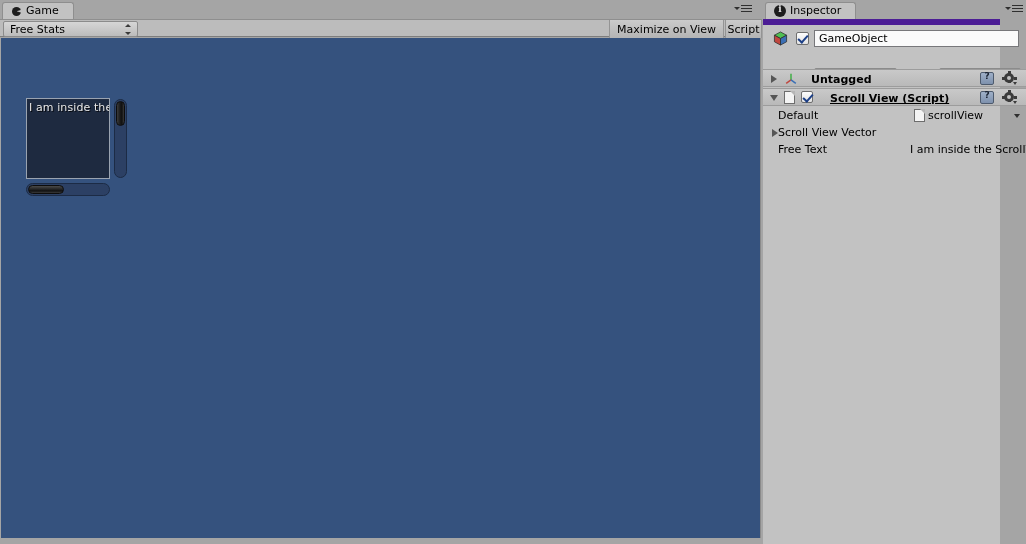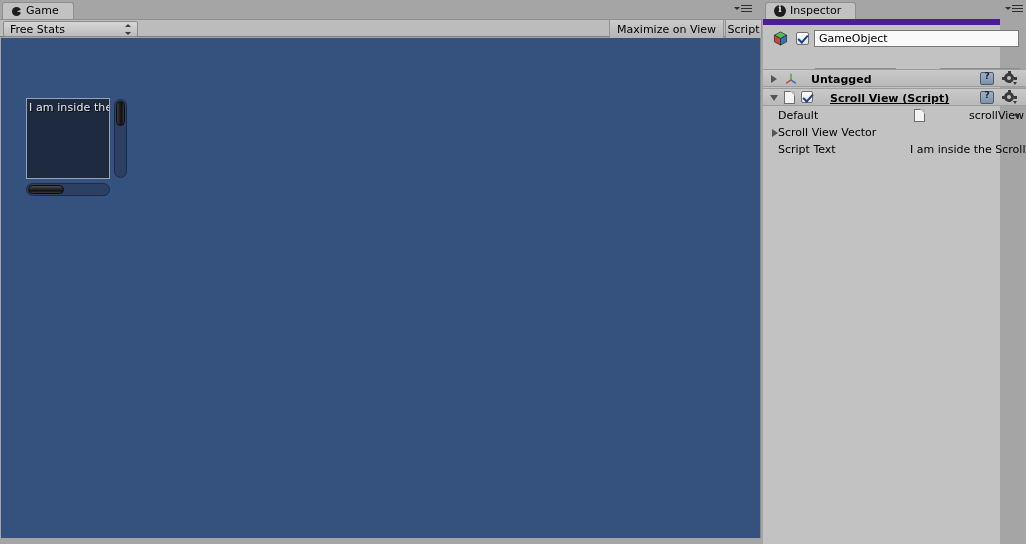--- a/index.html
+++ b/index.html
@@ -448,29 +448,29 @@
           <span class="g-t" style="left:-1px; top:5px; width:3px; height:3px;"></span>
           <span class="g-t" style="left:11px; top:5px; width:3px; height:3px;"></span>
           <span class="g-core"></span>
           <span class="gear-caret"></span>
         </div>
       </div>
 
       <div class="prop-row" style="top:83px;">
         <span class="prop-label">Default</span>
         <div class="script-file-icon" style="left:151px; top:1px;"></div>
-        <span class="prop-value" style="left:165px;margin-left:41px;">scrollView</span>
+        <span class="prop-value" style="left:165px;">scrollView</span>
         <span class="obj-caret" style="right:6px; top:6px;"></span>
       </div>
 
       <div class="prop-row" style="top:100px;padding-left:36px;">
         <span class="foldout closed" style="left:9px; top:4px;"></span>
         <span class="prop-label">Scroll View Vector</span>
       </div>
 
       <div class="prop-row" style="top:117px;">
-        <span class="prop-label">Script Text</span>
+        <span class="prop-label">Free Text</span>
         <span class="prop-value" style="left:147px; width:116px;">I am inside the ScrollV</span>
       </div>
 
     </div>
   </div>
 </div>
 
 </body></html>

